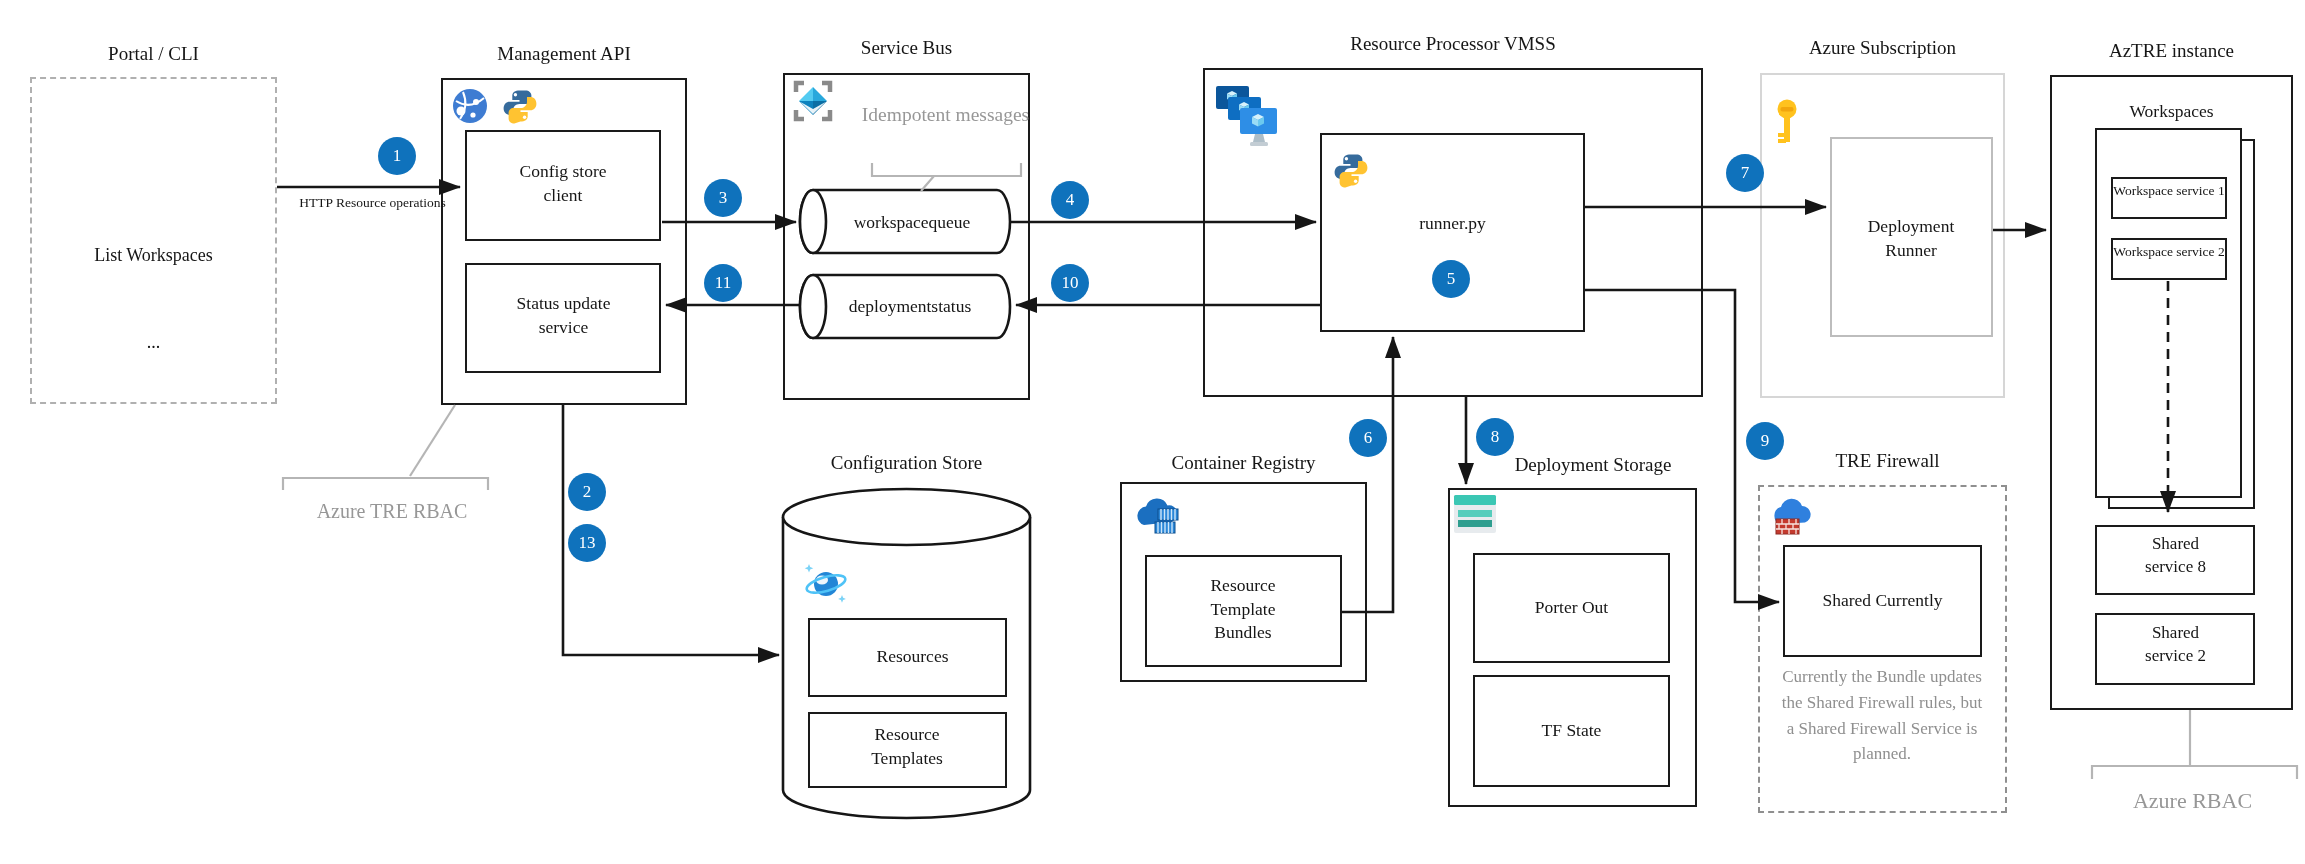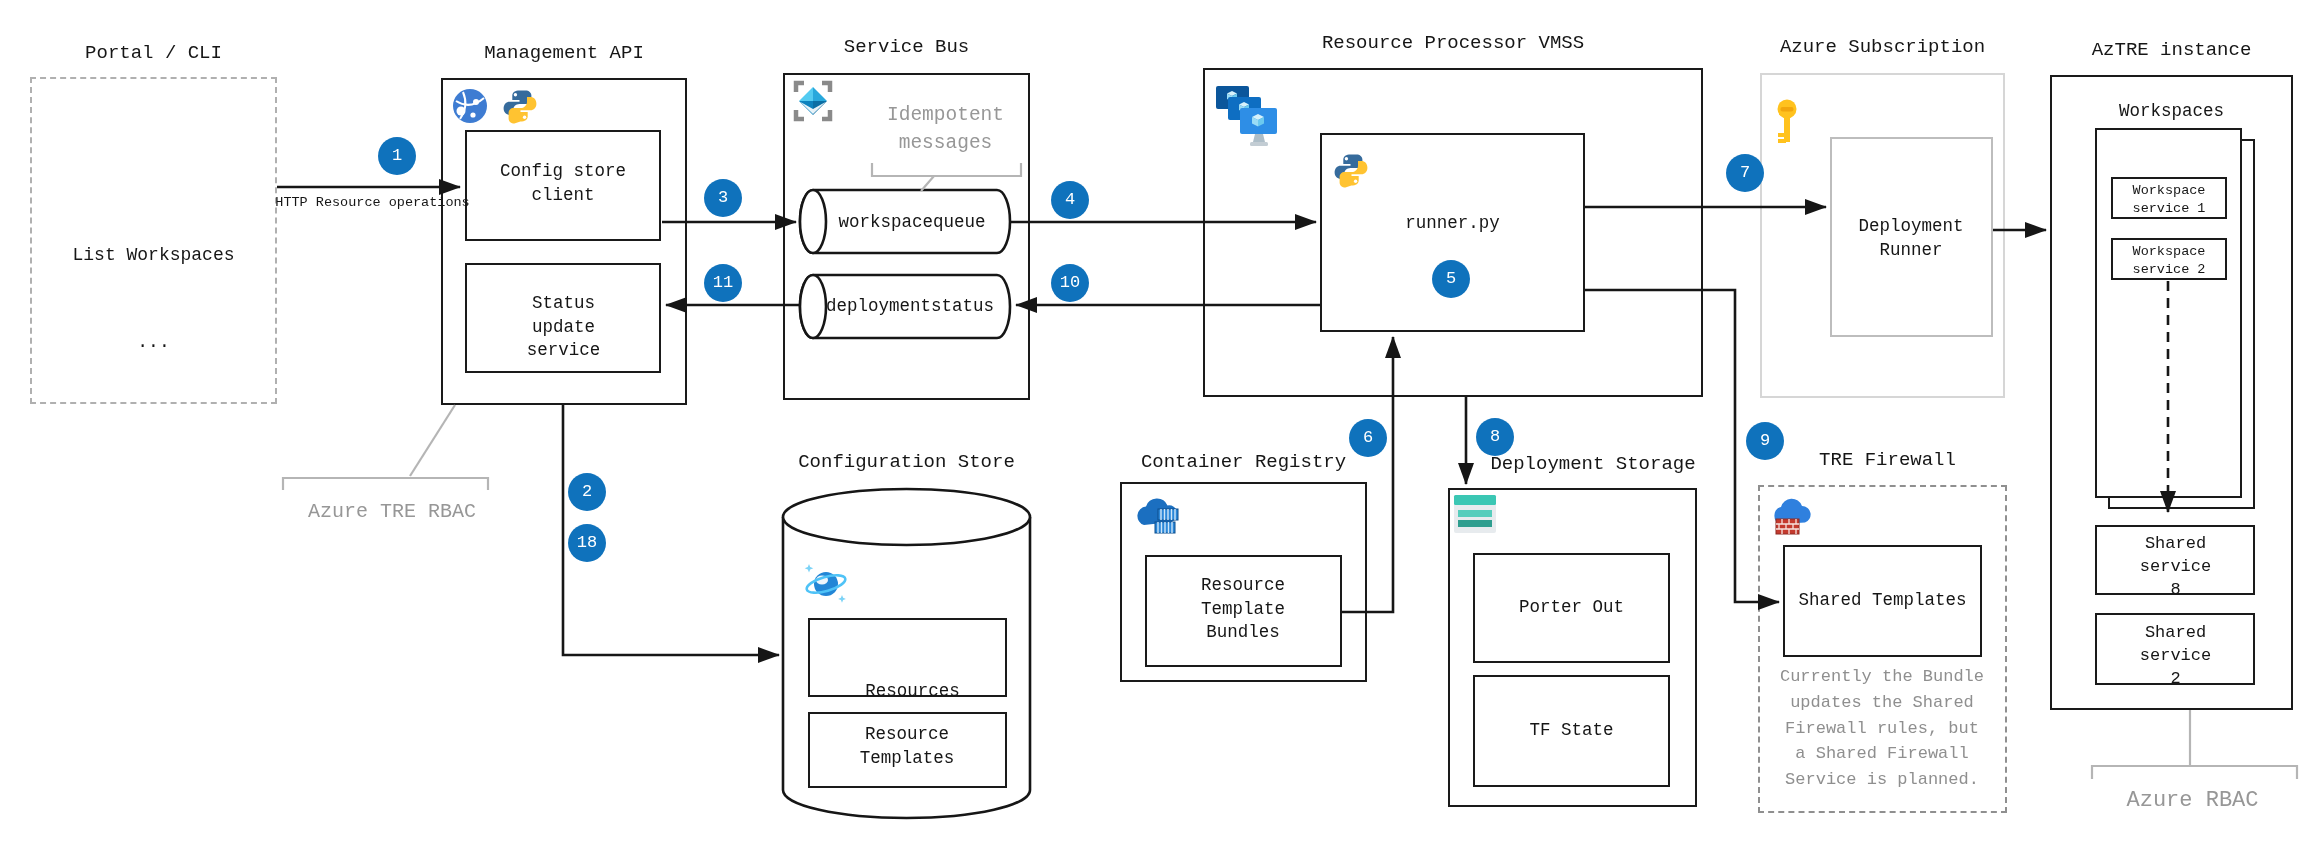--- a/index.html
+++ b/index.html
@@ -1,17 +1,17 @@
 <!DOCTYPE html>
 <html><head>
 <meta charset="utf-8">
 <style>
   html,body{margin:0;padding:0;background:#ffffff;}
   #canvas{position:relative;width:2305px;height:864px;background:#fff;overflow:hidden;
-          font-family:Liberation Mono, monospace;color:#161616;}
+          font-family:Liberation Serif, serif;color:#161616;}
   svg.layer{position:absolute;left:0;top:0;pointer-events:none;}
   .box{position:absolute;border:2.6px solid #1a1a1a;box-sizing:border-box;background:transparent;}
   .fill{background:#fff;}
   .dash-gray{border:2.6px dashed #b0b0b0;}
   .dash-dk{border:2.6px dashed #8f8f8f;}
   .ltgray{border:2px solid #d6d6d6;}
   .mdgray{border:2px solid #bdbdbd;}
   .t{position:absolute;text-align:center;line-height:1.35;white-space:pre-line;}
   .title{font-size:19px;}
   .lbl{font-size:17.5px;}
@@ -94,26 +94,26 @@
 
   <div class="t lbl" style="left:1320px;top:212px;width:265px">runner.py</div>
   <div class="t lbl" style="left:1851px;top:215px;width:120px">Deployment Runner</div>
 
   <div class="t lbl" style="left:2050px;top:100px;width:243px">Workspaces</div>
   <div class="t sm" style="left:2111px;top:182px;width:116px">Workspace service 1</div>
   <div class="t sm" style="left:2111px;top:243px;width:116px">Workspace service 2</div>
   <div class="t" style="left:2133px;top:533px;width:85px;font-size:17px">Shared service 8</div>
   <div class="t" style="left:2133px;top:622px;width:85px;font-size:17px">Shared service 2</div>
 
-  <div class="t lbl" style="left:808px;top:680px;width:209px">Resources</div>
+  <div class="t lbl" style="left:808px;top:645px;width:209px">Resources</div>
   <div class="t lbl" style="left:852px;top:723px;width:110px">Resource Templates</div>
   <div class="t lbl" style="left:1188px;top:574px;width:110px">Resource Template Bundles</div>
   <div class="t lbl" style="left:1473px;top:596px;width:197px">Porter Out</div>
   <div class="t lbl" style="left:1473px;top:719px;width:197px">TF State</div>
-  <div class="t lbl" style="left:1783px;top:589px;width:199px">Shared Templates</div>
+  <div class="t lbl" style="left:1783px;top:589px;width:199px">Shared Currently</div>
   <div class="t note" style="left:1776px;top:664px;width:212px;font-size:17px;line-height:1.52;color:#8f8f8f">Currently the Bundle updates the Shared Firewall rules, but a Shared Firewall Service is planned.</div>
 
   <div class="t sm" style="left:270px;top:194px;width:205px">HTTP Resource operations</div>
   <div class="t note" style="left:292px;top:498px;width:200px;font-size:20px">Azure TRE RBAC</div>
   <div class="t note" style="left:2090px;top:786px;width:205px;font-size:22px">Azure RBAC</div>
 
   <svg class="icon" style="left:452px;top:88px" width="36" height="36" viewBox="0 0 36 36">
     <circle cx="18" cy="18" r="17" fill="#3E7CD2"></circle>
     <path d="M4 13 Q18 22 32 10" stroke="#fff" stroke-width="2" fill="none"></path>
     <path d="M11 4 Q17 18 8 31" stroke="#fff" stroke-width="2" fill="none"></path>
@@ -227,15 +227,15 @@
   <div class="badge" style="left:568px;top:473px">2</div>
   <div class="badge" style="left:704px;top:179px">3</div>
   <div class="badge" style="left:1051px;top:181px">4</div>
   <div class="badge" style="left:1432px;top:260px">5</div>
   <div class="badge" style="left:1349px;top:419px">6</div>
   <div class="badge" style="left:1726px;top:154px">7</div>
   <div class="badge" style="left:1476px;top:418px">8</div>
   <div class="badge" style="left:1746px;top:422px">9</div>
   <div class="badge" style="left:1051px;top:264px">10</div>
   <div class="badge" style="left:704px;top:264px">11</div>
-  <div class="badge" style="left:568px;top:524px">18</div>
+  <div class="badge" style="left:568px;top:524px">13</div>
 
 </div>
 
 </body></html>

